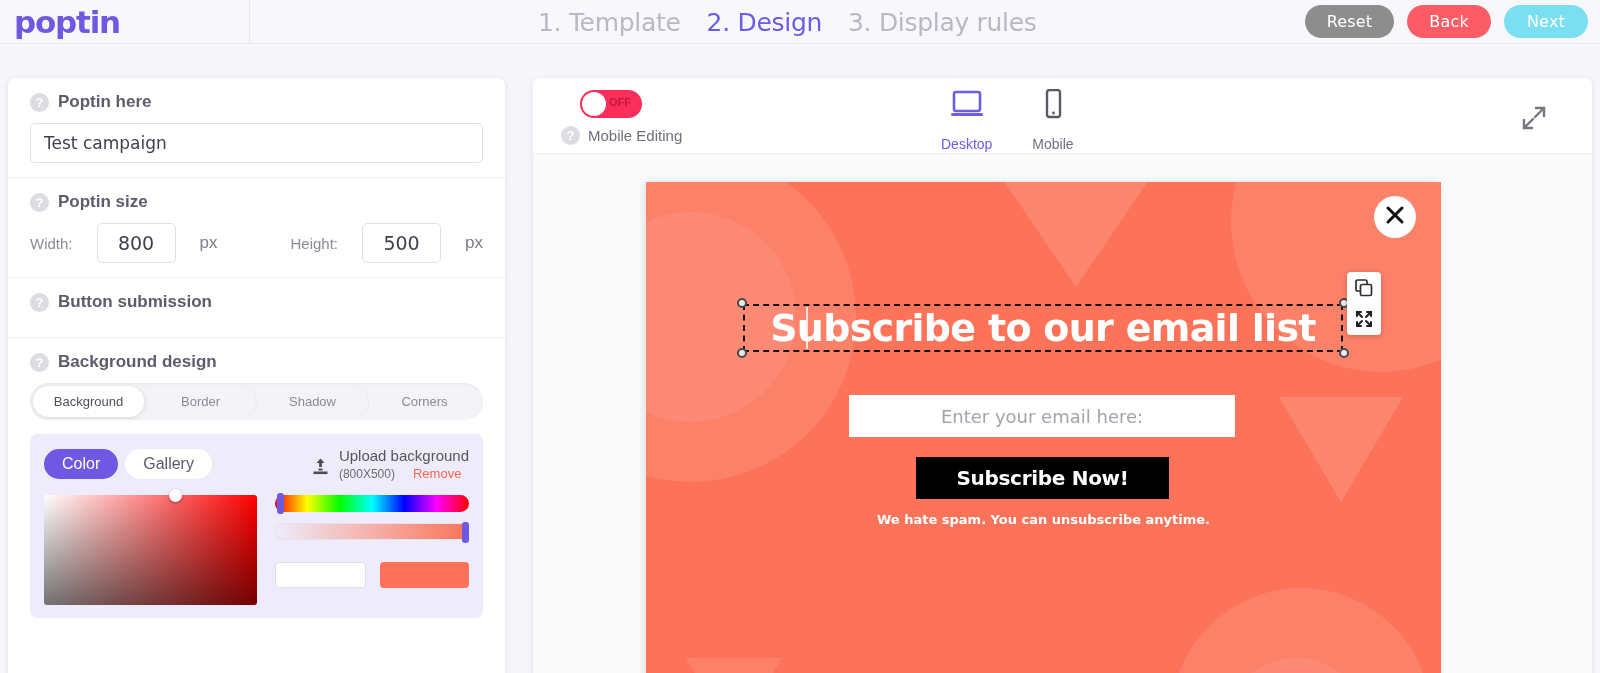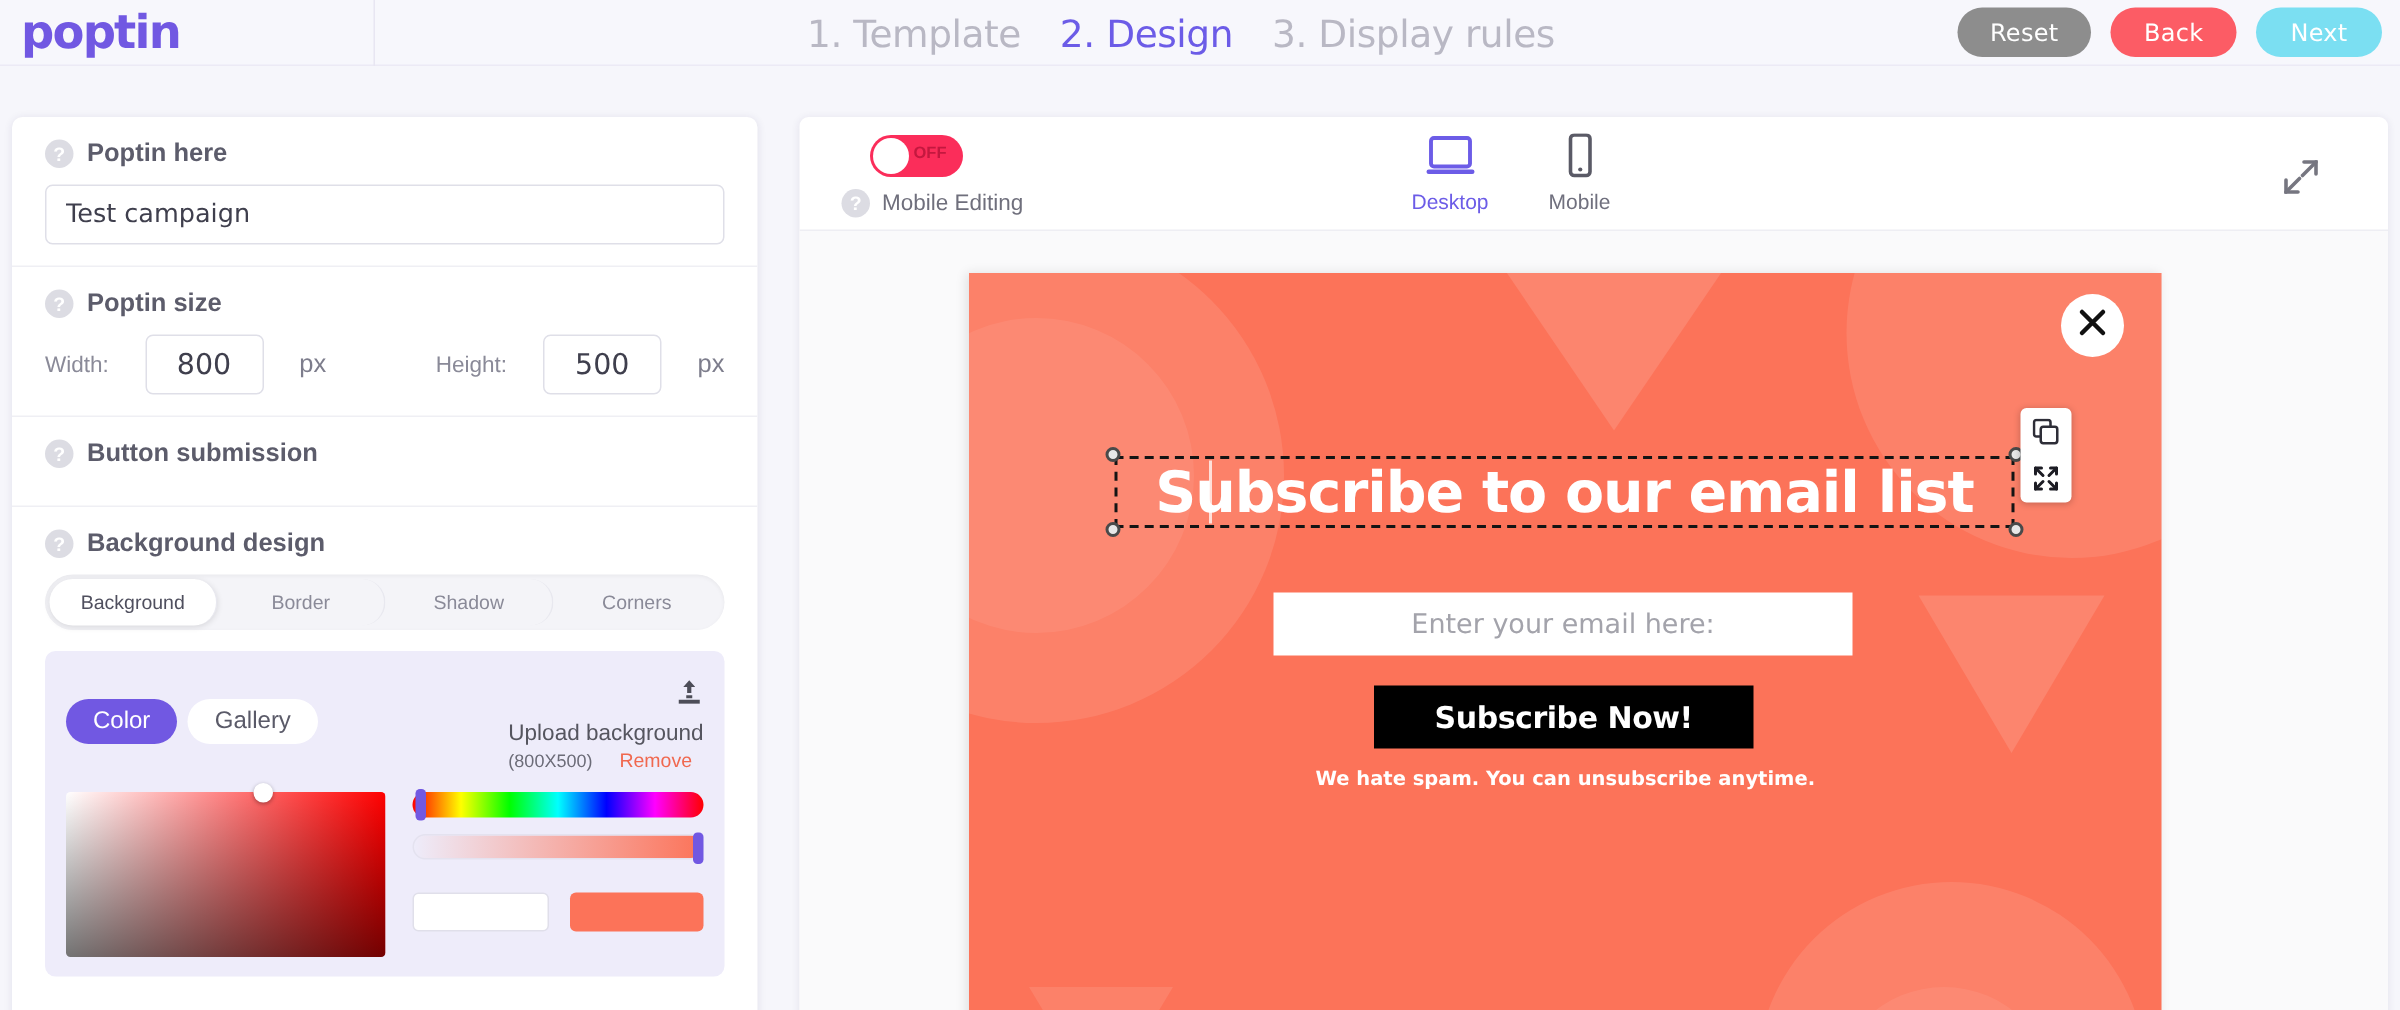--- a/index.html
+++ b/index.html
@@ -116,21 +116,21 @@
 
   .bgbox { background: #eeecfa; border-radius: 7px; padding: 13px 14px; }
   .bgbox-row { display: flex; align-items: center; }
   .pill {
     height: 30px; border-radius: 16px; padding: 0 18px;
     display: flex; align-items: center; font-size: 16px; cursor: pointer;
   }
   .pill.on { background: #7158e2; color: #fff; }
   .pill.off { background: #fff; color: #5a5a68; margin-left: 7px; }
   .upload {
-    margin-left: auto; display: flex; align-items: flex-end; gap: 9px; flex-direction: column;
+    margin-left: auto; display: flex; align-items: center; gap: 9px;
   }
   .up-icon { width: 19px; height: 19px; margin-top: 5px; flex: none; }
   .up-txt1 { font-size: 15px; color: #55555f; white-space: nowrap; }
   .up-row2 { display: flex; align-items: center; gap: 18px; margin-top: 2px; }
   .up-txt2 { font-size: 12px; color: #6c6c78; }
   .up-remove { font-size: 13px; color: #f0684f; cursor: pointer; }
 
   .picker { margin-top: 14px; display: flex; gap: 18px; }
   .sat-box {
     width: 213px; height: 110px; border-radius: 3px; position: relative;
@@ -191,21 +191,21 @@
   .toggle-label-row {
     display: flex; align-items: center; gap: 8px; margin-top: 8px;
     margin-left: -19px;
   }
   .toggle-label { font-size: 15px; color: #6f6f7c; }
 
   .devices {
     position: absolute; left: 408px; top: 11px;
     display: flex; gap: 40px;
   }
-  .device { display: flex; flex-direction: column; align-items: center; cursor: pointer; gap: 2px; }
+  .device { display: flex; flex-direction: column; align-items: center; cursor: pointer; gap: 13px; }
   .device-lbl { font-size: 14px; color: #70707e; }
   .device.on .device-lbl { color: #6c5ce7; }
   .expand-btn {
     position: absolute; right: 45px; top: 27px;
     width: 26px; height: 26px; cursor: pointer;
   }
 
   .stage {
     position: relative; height: 544px;
     background: #fafafb; overflow: hidden;

